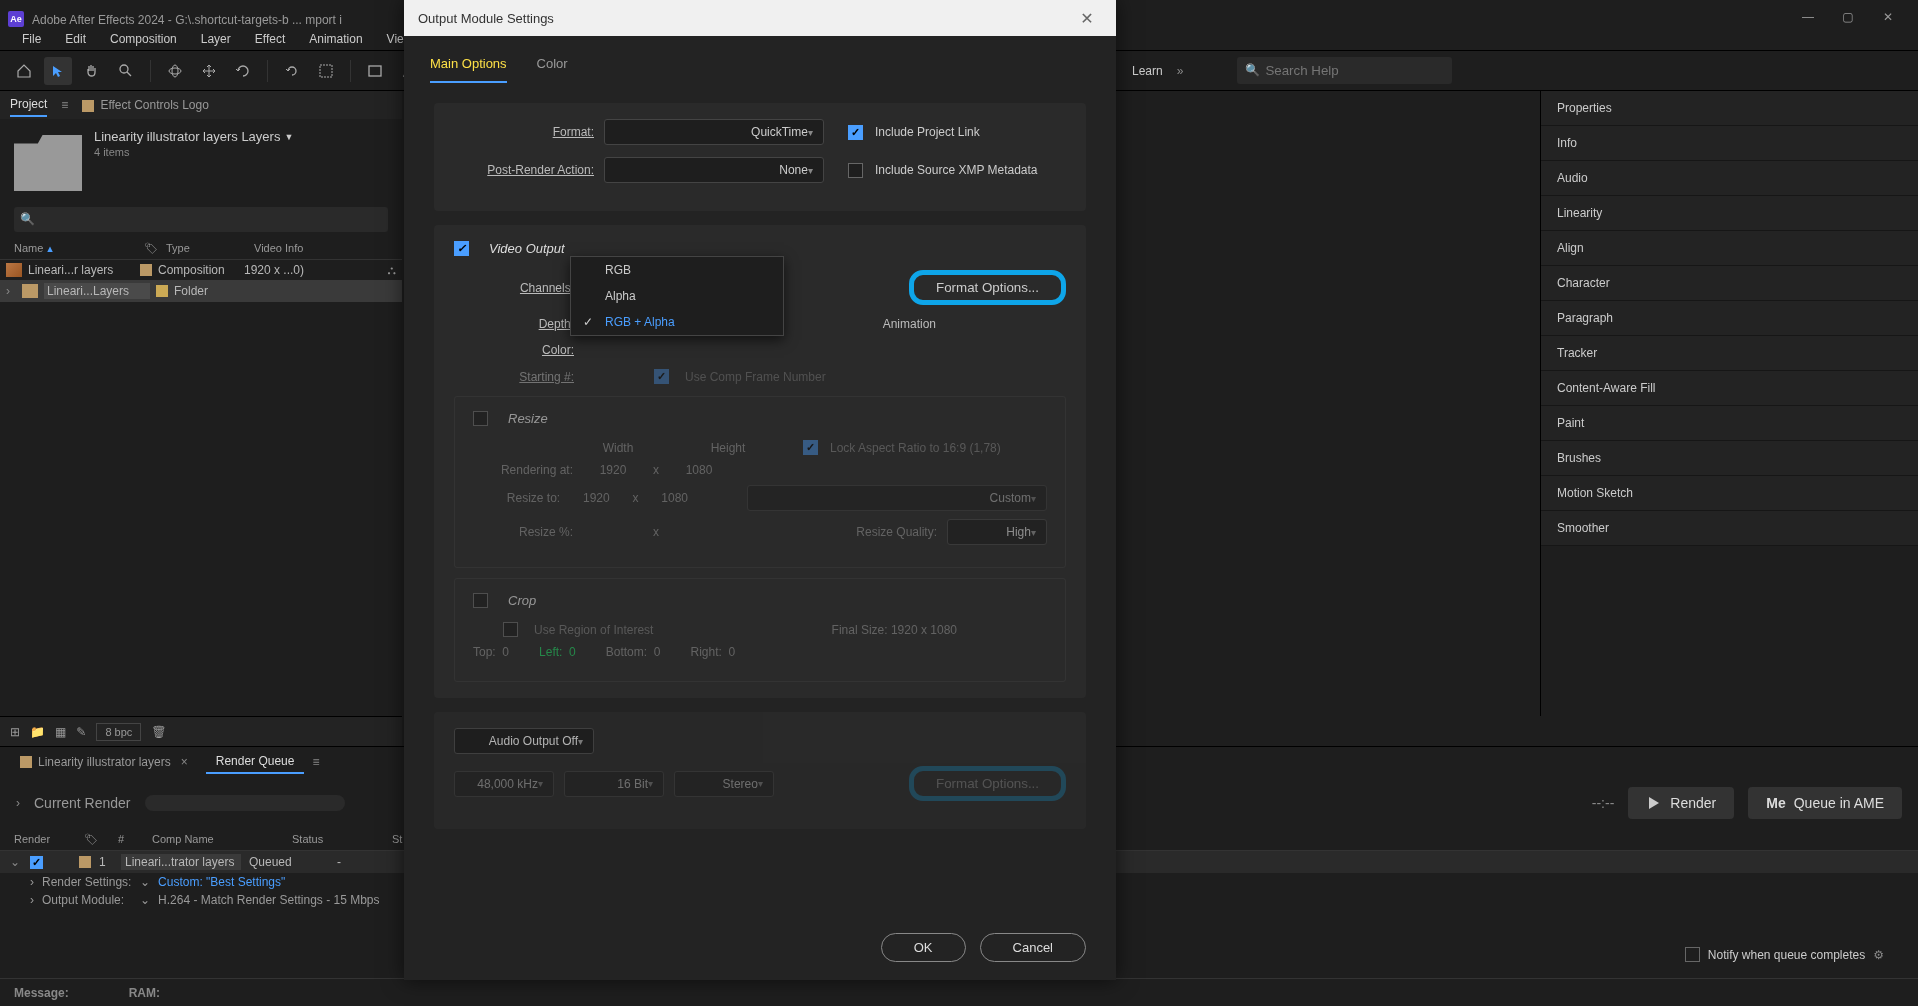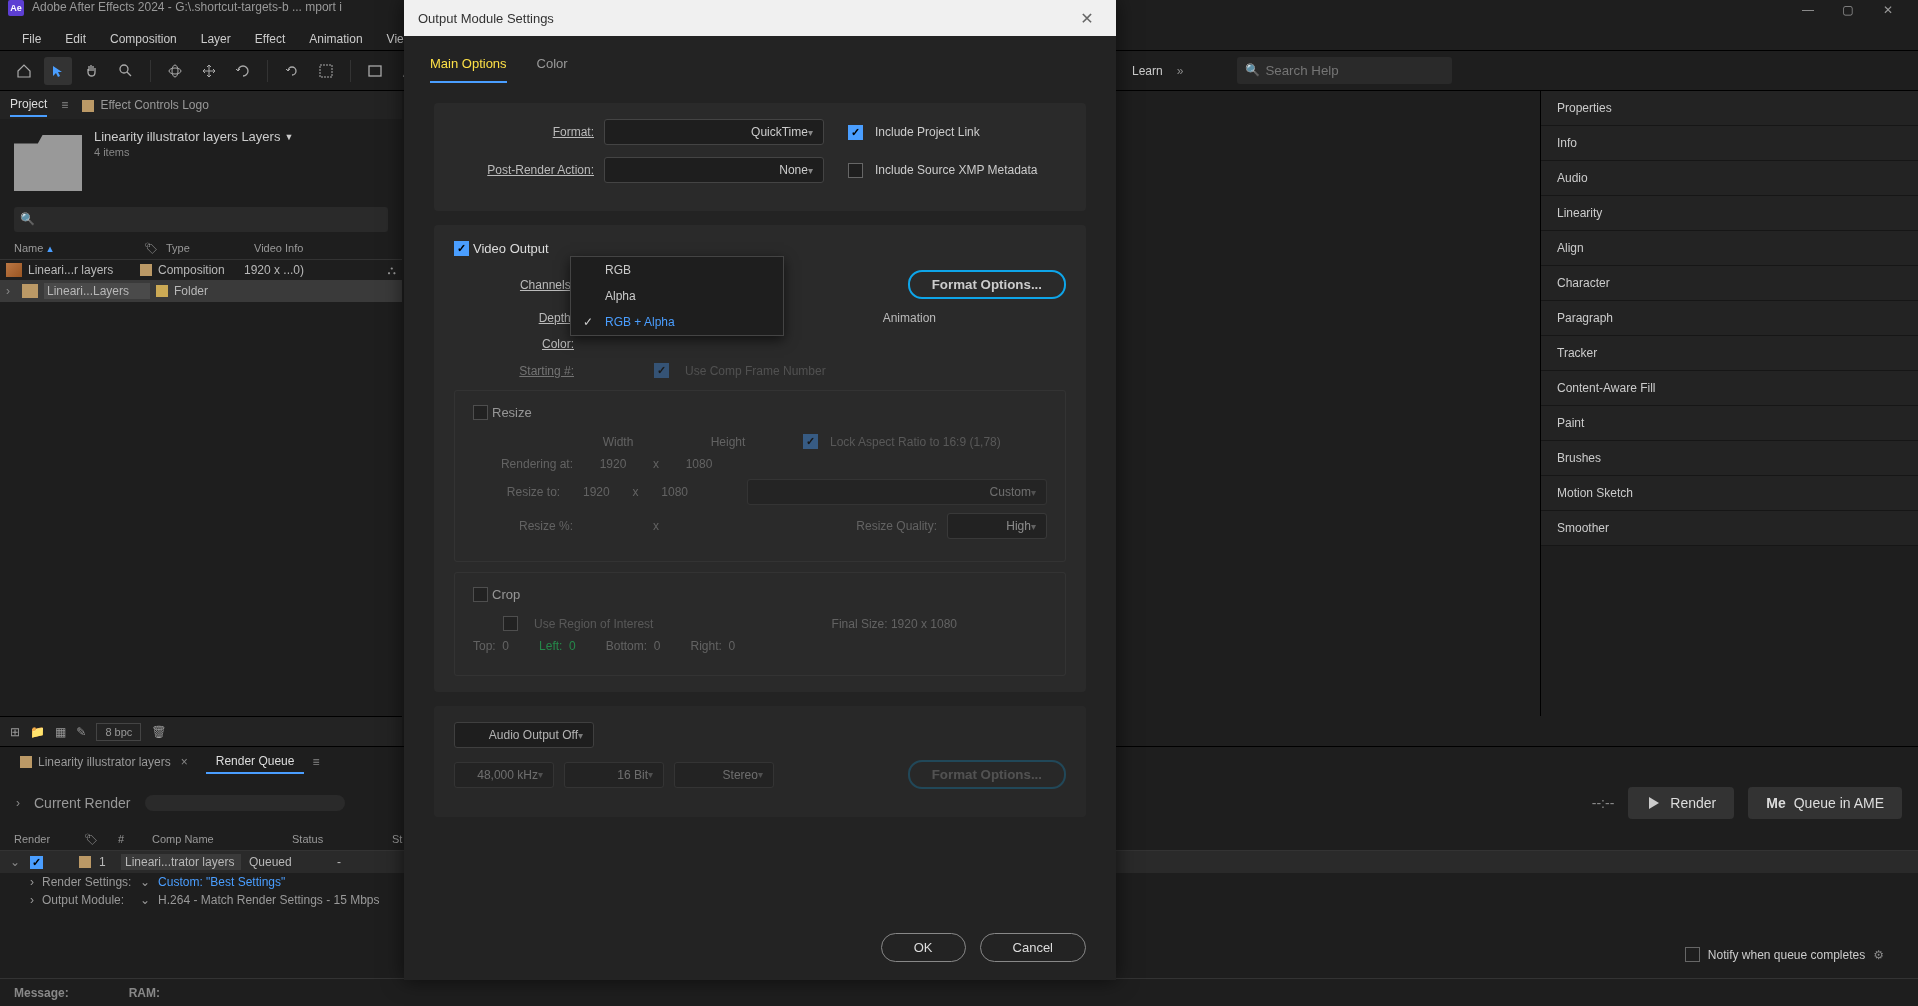--- a/index.html
+++ b/index.html
@@ -1,19 +1,19 @@
 <!DOCTYPE html>
 <html><head>
 <meta charset="utf-8">
 <style>
 * { margin: 0; padding: 0; box-sizing: border-box; font-family: 'Segoe UI', Arial, sans-serif; user-select: none; }
 body { background: #1e1e1e; color: #b8b8b8; font-size: 12px; overflow: hidden; width: 1918px; height: 1006px; position: relative; }
 
 
-.titlebar { height: 27px; background: #1e1e1e; display: flex; align-items: flex-start; padding-left: 8px; color: #999; }
+.titlebar { height: 27px; background: #1e1e1e; display: flex; align-items: flex-end; padding-left: 8px; color: #999; }
 .titlebar .app-icon { width: 16px; height: 16px; background: #5d3fd3; margin-right: 8px; display: flex; align-items: center; justify-content: center; font-size: 9px; color: #fff; font-weight: bold; border-radius: 2px; }
 .titlebar .title-text { flex: 1; }
 .win-controls { display: flex; gap: 20px; padding-right: 20px; }
 .win-btn { width: 20px; height: 20px; display: flex; align-items: center; justify-content: center; color: #999; cursor: pointer; }
 
 
 .menubar { height: 24px; background: #1e1e1e; display: flex; align-items: center; padding-left: 10px; gap: 0; border-bottom: 1px solid #000; }
 .menubar .menu-item { padding: 4px 12px; color: #ccc; cursor: pointer; }
 
 
@@ -108,24 +108,24 @@
 .form-label-sm { width: 100px; text-align: right; color: #888; }
 .dropdown { flex: 0 0 220px; background: #1e1e1e; border: 1px solid #444; padding: 5px 10px; color: #ccc; border-radius: 3px; display: flex; justify-content: flex-end; align-items: center; cursor: pointer; }
 .dropdown.wide { flex: 0 0 200px; }
 .chev { color: #888; font-size: 10px; }
 .cbox { width: 15px; height: 15px; border: 1px solid #666; background: #1e1e1e; display: inline-flex; align-items: center; justify-content: center; cursor: pointer; }
 .cbox.checked { background: #4a9eff; border-color: #4a9eff; }
 .cbox.checked::after { content: '✓'; color: #000; font-size: 11px; font-weight: bold; }
 .cbox-label { color: #ccc; margin-left: 6px; }
 .cbox-label.dim { color: #777; }
 
-.section-header { display: flex; align-items: center; gap: 4px; margin-bottom: 14px; }
+.section-header { display: flex; align-items: center; gap: 20px; margin-bottom: 14px; font-style: italic; }
 .section-header .sh-label { color: #ddd; font-size: 13px; }
 
-.fmt-options-btn { border: 2px solid #0ea5e9; border-radius: 14px; padding: 5px 22px; color: #ccc; background: transparent; cursor: pointer; font-weight: bold; }
+.fmt-options-btn { border: 5px solid #0ea5e9; border-radius: 14px; padding: 5px 22px; color: #ccc; background: transparent; cursor: pointer; }
 .anim-label { color: #bbb; margin-left: 20px; }
 
 .subsection { border: 1px solid #3a3a3a; border-radius: 3px; padding: 14px 18px; margin-top: 10px; opacity: 0.6; }
 .subsection .form-row { margin-bottom: 8px; }
 .num-input { width: 60px; background: transparent; border: none; color: #888; text-align: center; }
 .x-sep { color: #888; }
 
 .modal-footer { padding: 18px 30px; display: flex; justify-content: flex-end; gap: 14px; }
 .modal-btn { border: 1px solid #888; border-radius: 16px; padding: 6px 32px; background: transparent; color: #ddd; cursor: pointer; font-size: 13px; }
 

